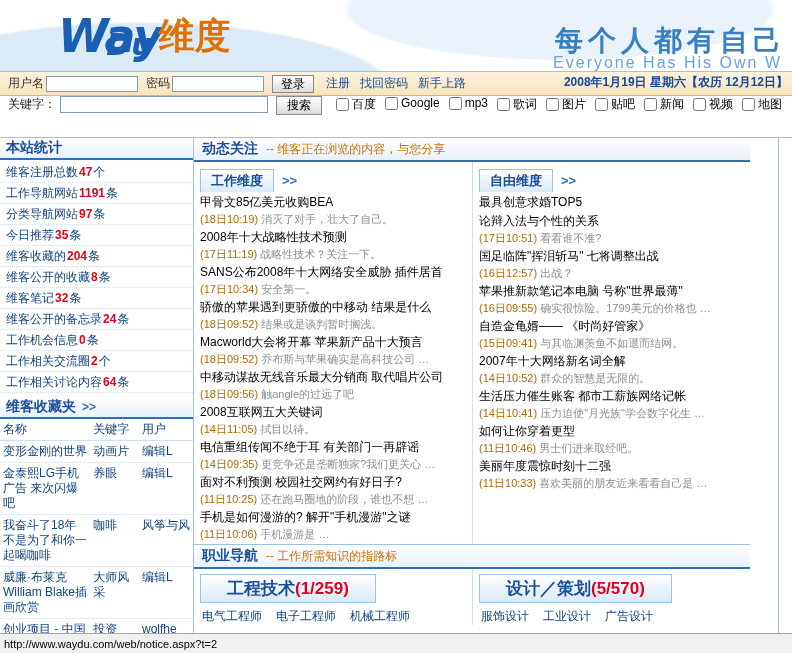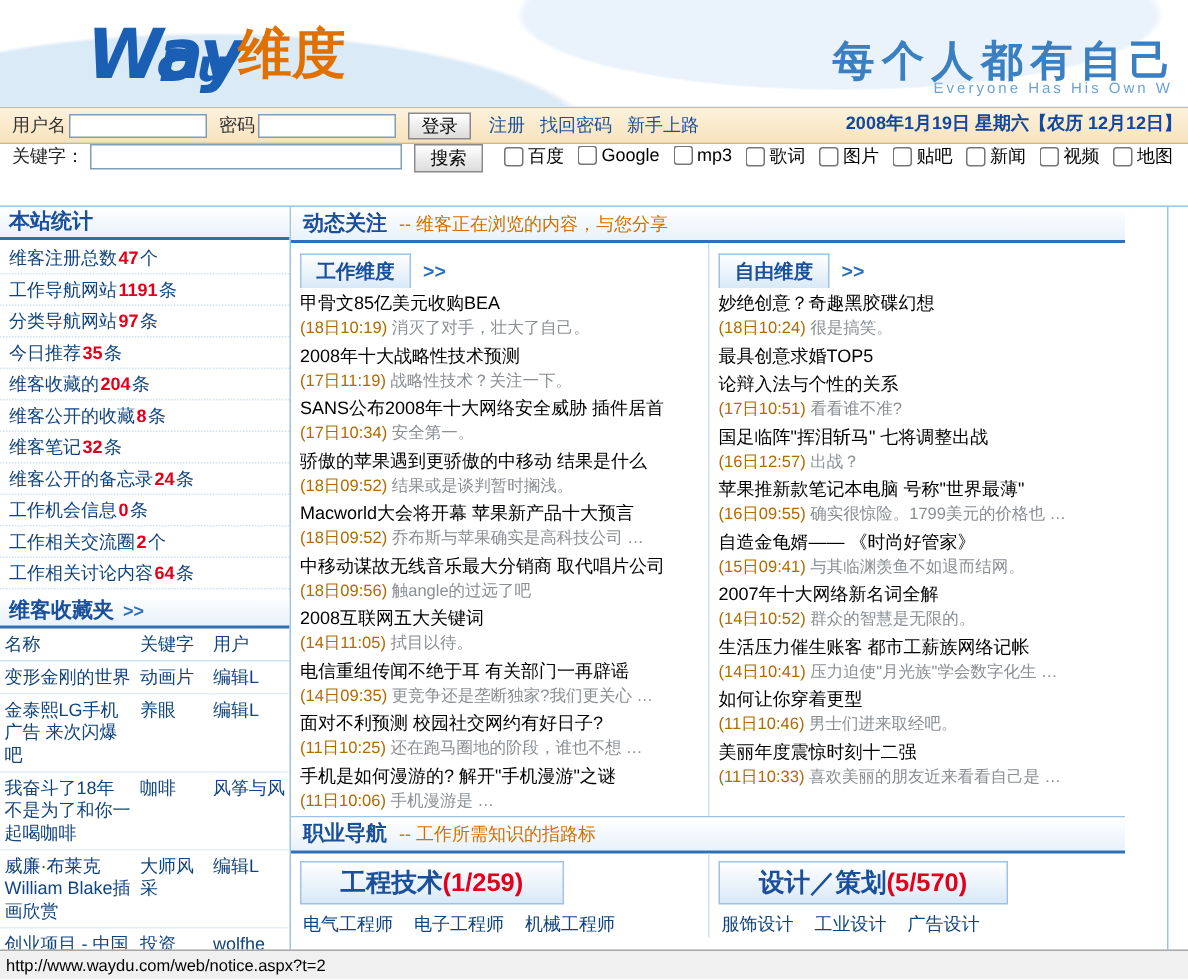--- a/index.html
+++ b/index.html
@@ -58,21 +58,21 @@
   }
   .slogan-cn {
     position: absolute; right: 6px; top: 22px;
     font-size: 28px; font-weight: bold;
     color: #3a7fc1;
     letter-spacing: 5px;
     white-space: nowrap;
   }
   .slogan-en {
     position: absolute; right: 10px; top: 54px;
-    font-size: 10px;
+    font-size: 16px;
     color: #6ba3d6;
     letter-spacing: 2px;
     white-space: nowrap;
   }
 
   
   .loginbar {
     position: relative;
     height: 24px;
     background: linear-gradient(#fdf2dc, #f7e3bd);
@@ -524,24 +524,20 @@
           </div>
         </div>
 
         <div class="col-half right-half">
           <div class="sub-head">
             <span class="sub-tab">自由维度</span>
             <span class="sub-more">&gt;&gt;</span>
           </div>
           <div class="news-list">
             <div class="news-item">
-              <a class="news-title" href="#">妙绝创意？奇趣黑胶碟幻想</a>
-              <div class="news-meta"><span class="time">(18日10:24)</span> <span class="desc">很是搞笑。</span></div>
-            </div>
-            <div class="news-item">
               <a class="news-title" href="#">最具创意求婚TOP5</a>
             </div>
             <div class="news-item">
               <a class="news-title" href="#">论辩入法与个性的关系</a>
               <div class="news-meta"><span class="time">(17日10:51)</span> <span class="desc">看看谁不准?</span></div>
             </div>
             <div class="news-item">
               <a class="news-title" href="#">国足临阵"挥泪斩马" 七将调整出战</a>
               <div class="news-meta"><span class="time">(16日12:57)</span> <span class="desc">出战？</span></div>
             </div>

